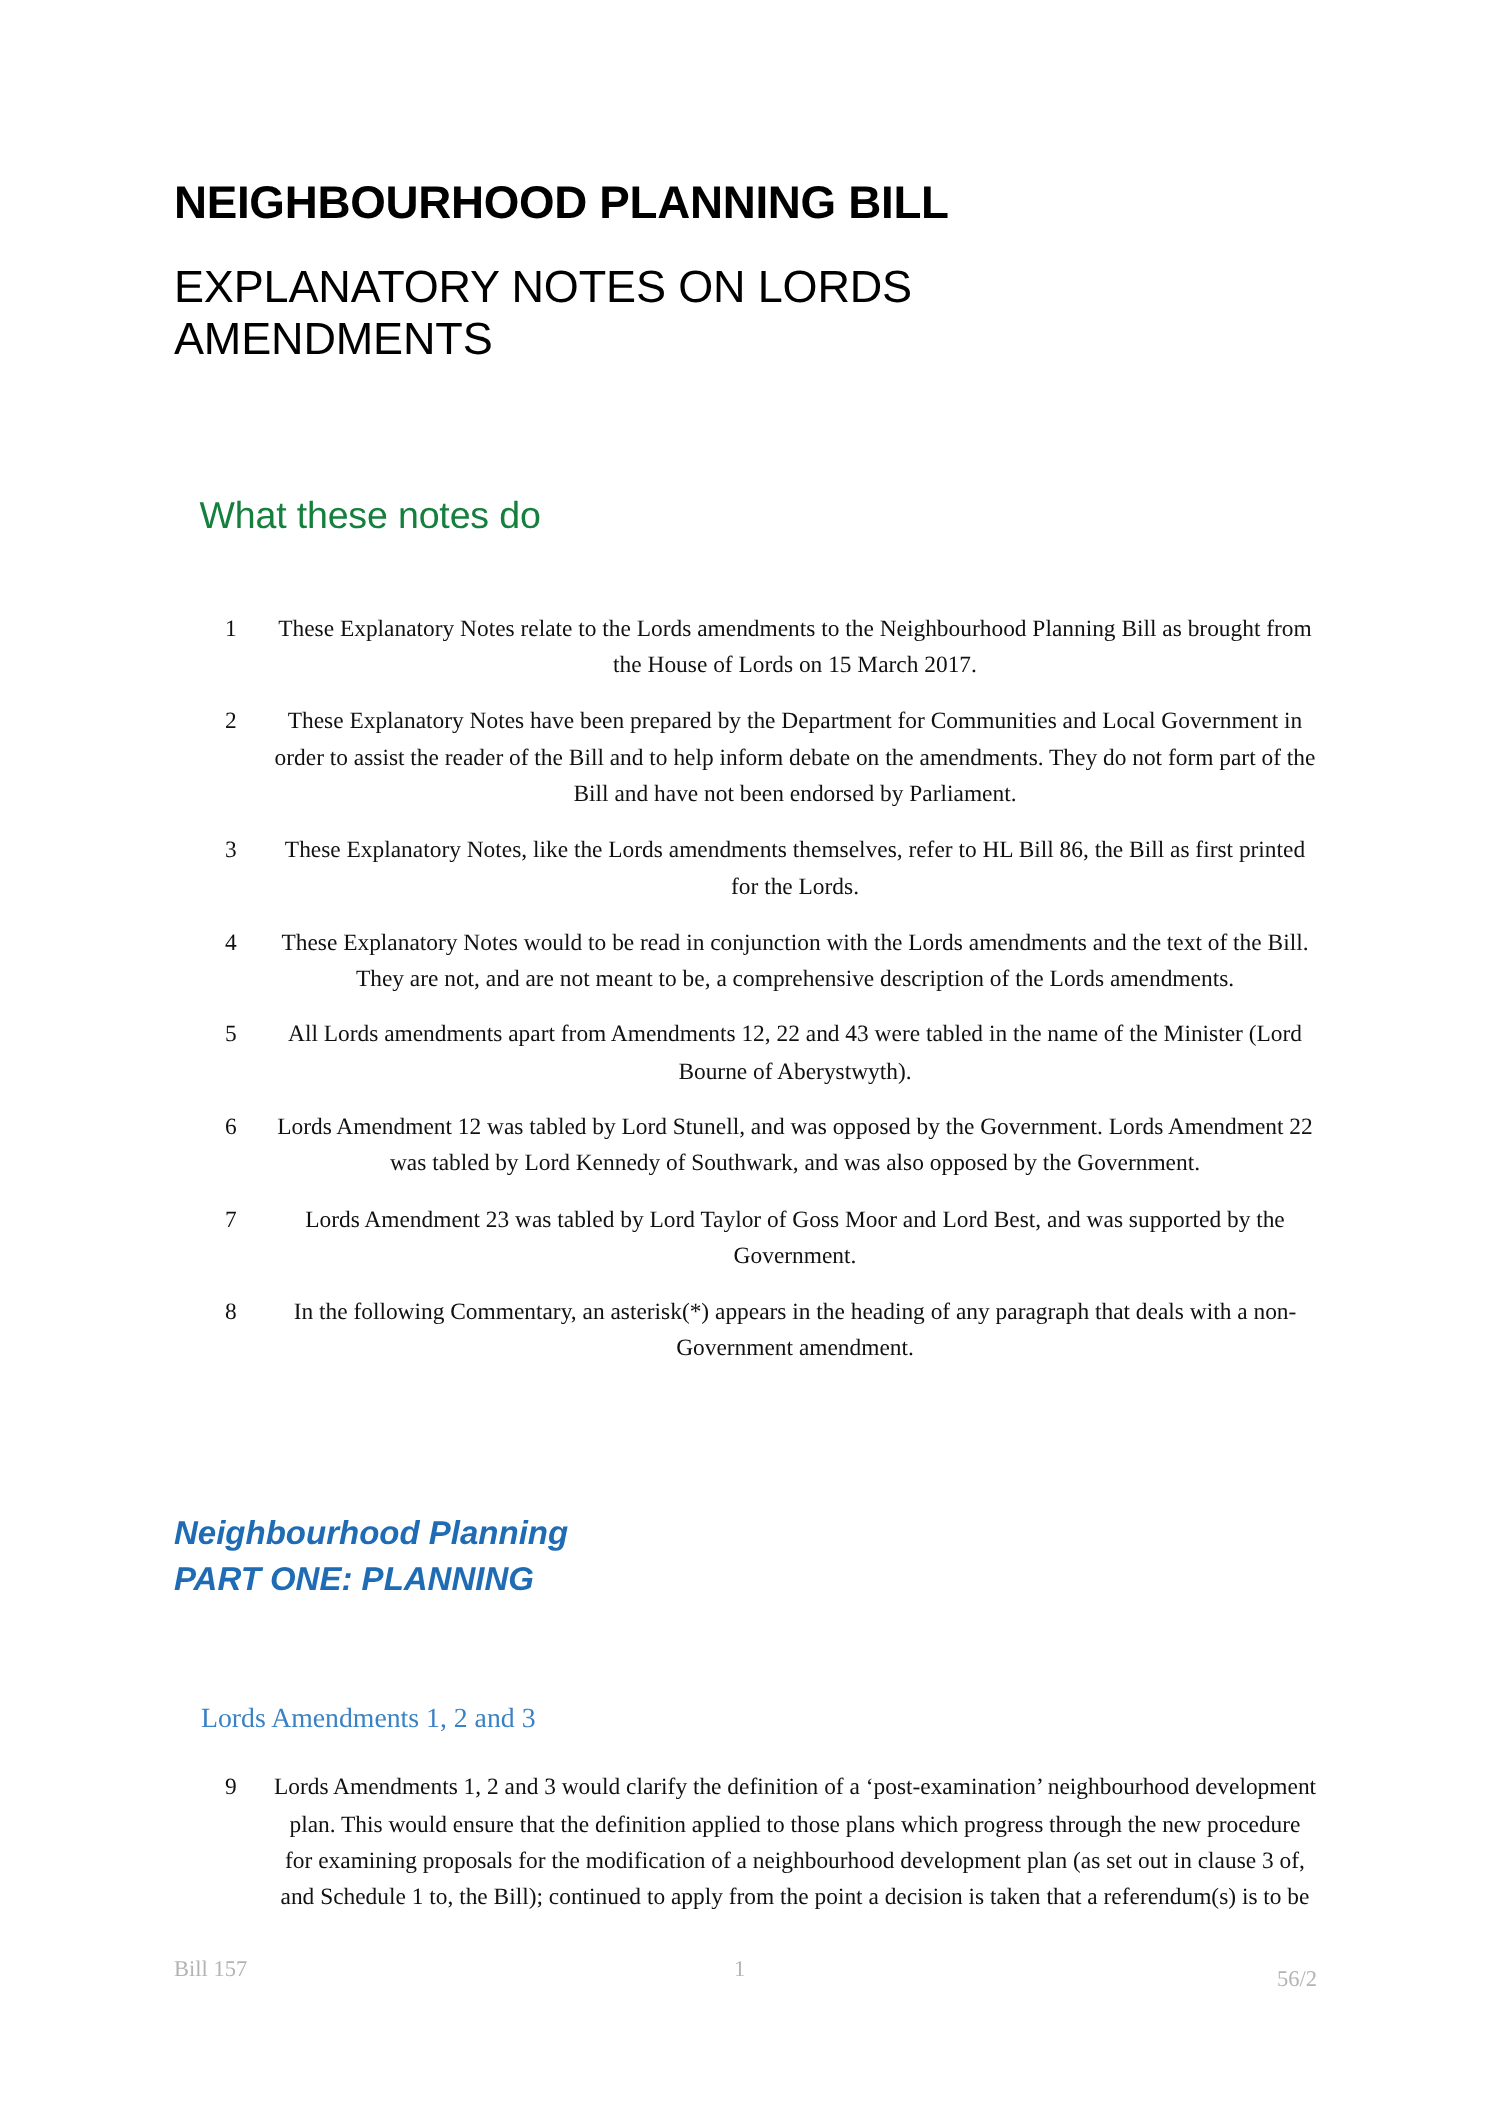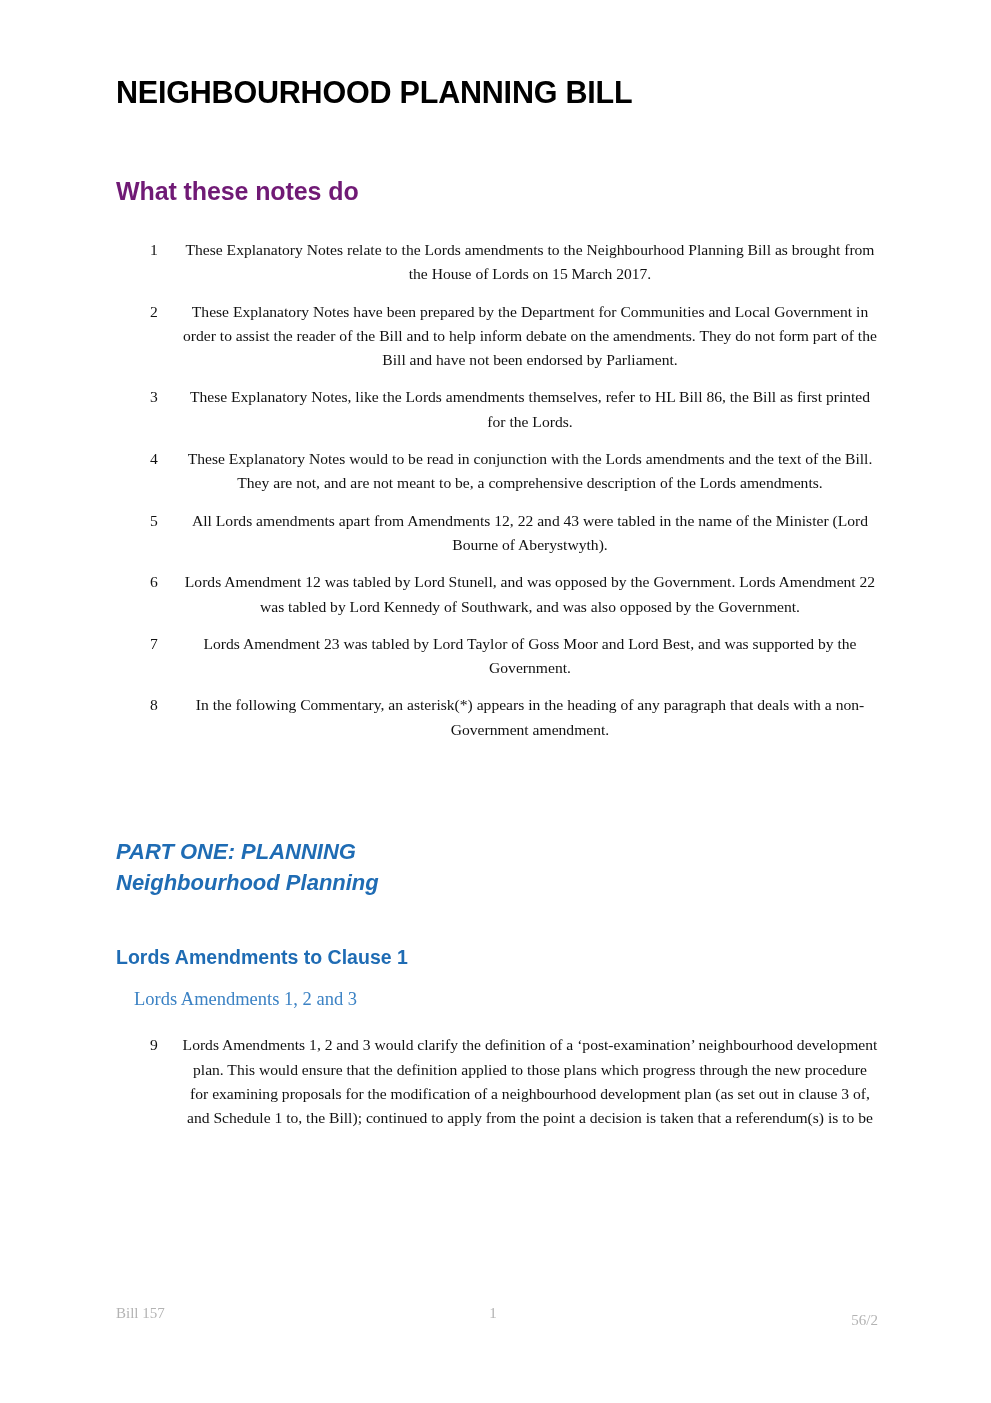--- a/index.html
+++ b/index.html
@@ -28,41 +28,41 @@
 
   
   .doc-title {
     font-family: "Liberation Sans", "DejaVu Sans", sans-serif;
     font-weight: bold;
     font-size: 30.5px;
     letter-spacing: -0.2px;
     line-height: 1.08;
     color: #000;
     margin: 0;
-    padding-top: 76px;
+    padding-top: 119px;
   }
   .doc-subtitle {
     font-family: "Liberation Sans", "DejaVu Sans", sans-serif;
     font-weight: normal;
     font-size: 30px;
     line-height: 1.18;
     color: #000;
     margin: 0;
     padding-top: 22px;
     max-width: 640px;
     letter-spacing: -0.1px;
   }
 
   
   .h-section {
     font-family: "Liberation Sans", "DejaVu Sans", sans-serif;
-    font-weight: bold;
+    font-weight: normal;
     font-size: 25px;
-    color: #701a75;
-    margin: 0;
+    color: #15803d;
+    margin: 17px;
     letter-spacing: -0.1px;
   }
   .h-section.notes-do { padding-top: 68px; padding-bottom: 0; }
   .h-section.commentary { padding-top: 0; }
 
   .h-part {
     font-family: "Liberation Sans", "DejaVu Sans", sans-serif;
     font-weight: bold;
     font-style: italic;
     font-size: 22px;
@@ -129,20 +129,21 @@
 </style>
 </head>
 <body>
 
 <div id="page">
 
   <div class="content">
 
     <h1 class="doc-title">NEIGHBOURHOOD PLANNING BILL</h1>
 
+    <h2 class="doc-subtitle">EXPLANATORY NOTES ON LORDS AMENDMENTS</h2>
 
     <h3 class="h-section notes-do">What these notes do</h3>
 
     <div class="gap-md"></div>
 
     <div>
 
       <div class="para">
         <div class="num">1</div>
         <div class="body">These Explanatory Notes relate to the Lords amendments to the Neighbourhood Planning Bill as brought from the House of Lords on 15 March 2017.</div>
@@ -183,27 +184,26 @@
         <div class="body">In the following Commentary, an asterisk(*) appears in the heading of any paragraph that deals with a non-Government amendment.</div>
       </div>
 
     </div>
 
     <div class="gap-xl"></div>
 
 
     <div class="gap-md"></div>
 
+    <div class="h-part">Neighbourhood Planning</div>
+
     <div class="h-part">PART ONE: PLANNING</div>
 
-    <div class="h-part">Neighbourhood Planning</div>
-
     <div class="gap-lg"></div>
 
-    <div class="h-clause">Lords Amendments to Clause 1</div>
 
     <div class="h-amend">Lords Amendments 1, 2 and 3</div>
 
     <div style="height:5px"></div>
 
     <div>
       <div class="para">
         <div class="num">9</div>
         <div class="body">Lords Amendments 1, 2 and 3 would clarify the definition of a ‘post-examination’ neighbourhood development plan. This would ensure that the definition applied to those plans which progress through the new procedure for examining proposals for the modification of a neighbourhood development plan (as set out in clause 3 of, and Schedule 1 to, the Bill); continued to apply from the point a decision is taken that a referendum(s) is to be</div>
       </div>

